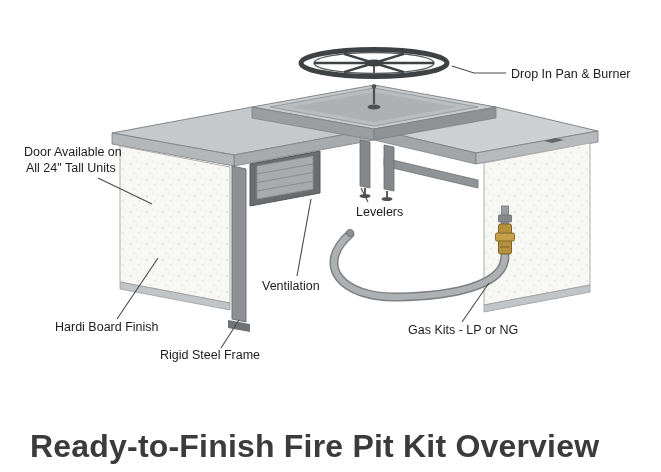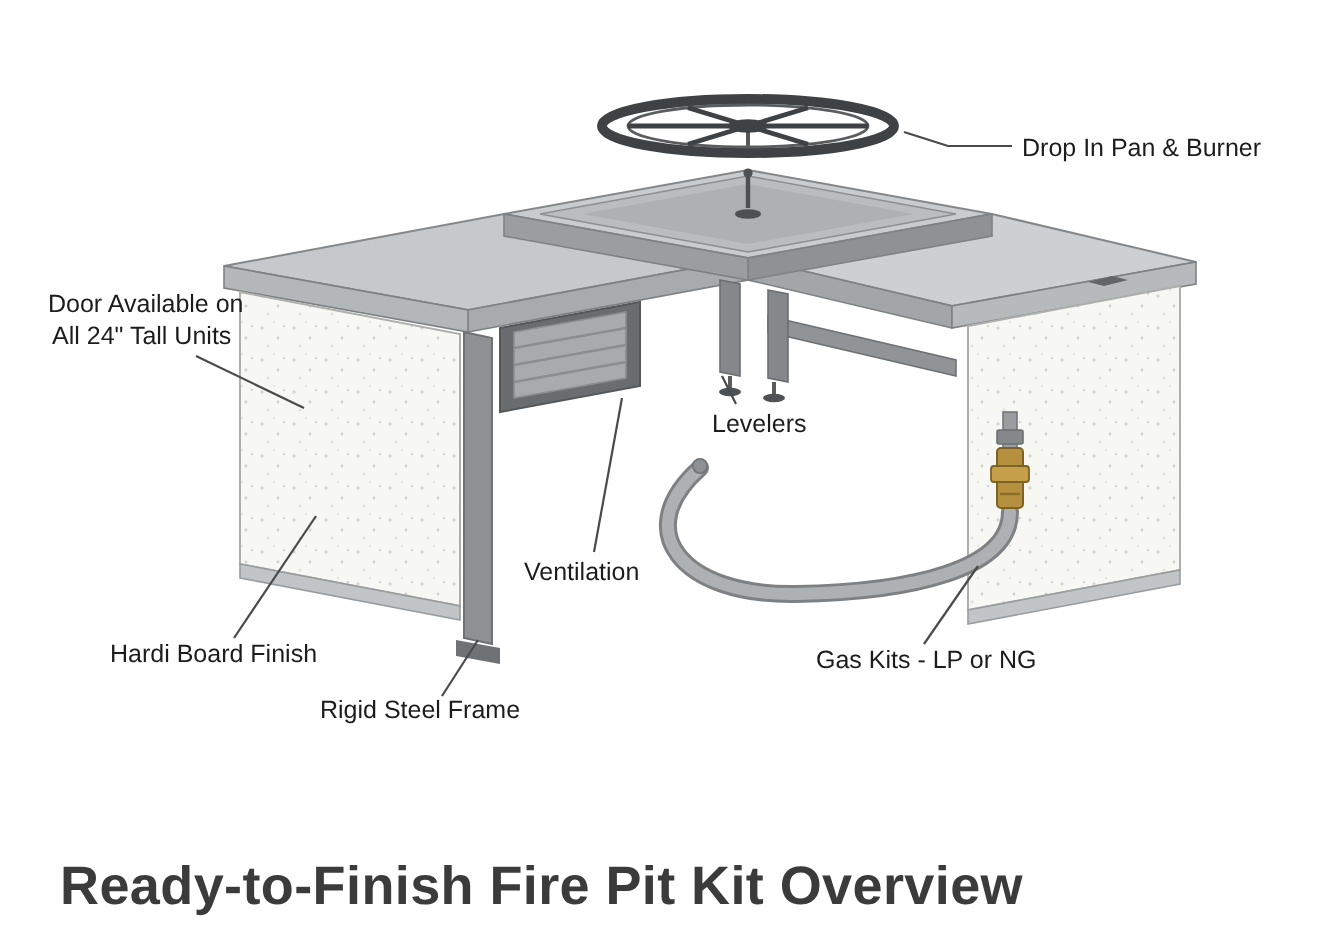--- a/index.html
+++ b/index.html
@@ -1,21 +1,21 @@
 <!DOCTYPE html>
 <html><head>
 <meta charset="utf-8">
 <style>
   html,body{margin:0;padding:0;background:#ffffff;}
   body{width:661px;height:472px;overflow:hidden;font-family:"Liberation Sans",sans-serif;}
   .stage{position:relative;width:605px;height:472px;background:#fff;}
   svg.diagram{position:absolute;left:0;top:0;}
   text.lbl{font-family:"Liberation Sans",sans-serif;font-size:12.5px;fill:#1c1c1c;}
   .leader{stroke:#4a4a4a;stroke-width:1.1;fill:none;}
-  .page-title{position:absolute;left:30px;top:428px;font-size:27px;font-weight:700;
+  .page-title{position:absolute;left:30px;top:428px;font-size:32px;font-weight:700;
               color:#3b3b3b;letter-spacing:.2px;white-space:nowrap;}
 </style>
 </head>
 <body>
 
 <div class="stage">
 
 <svg class="diagram" width="661" height="472" viewBox="0 0 661 472">
 
   <defs>

